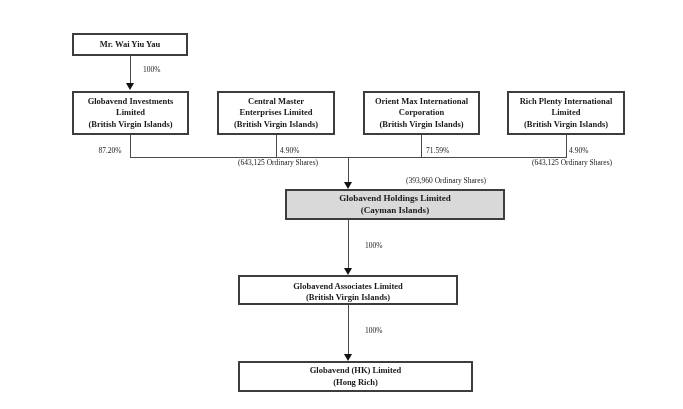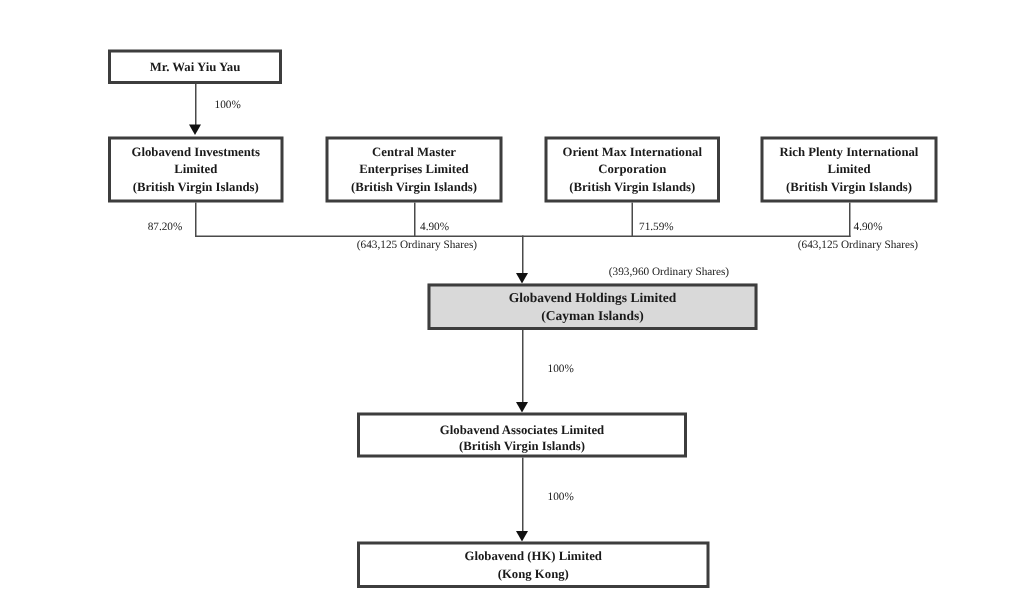--- a/index.html
+++ b/index.html
@@ -117,16 +117,16 @@
     <div>Globavend Associates Limited</div>
     <div>(British Virgin Islands)</div>
   </div>
 
   <div class="vline" style="left:348px;top:305px;height:49px;"></div>
   <div class="arrowhead" style="left:344px;top:354px;"></div>
   <div class="lbl" style="left:365px;top:327px;">100%</div>
 
   <div class="box" style="left:238px;top:361px;width:235px;height:31px;">
     <div>Globavend (HK) Limited</div>
-    <div>(Kong Kong)</div>
+    <div>(Hong Rich)</div>
   </div>
 
 </div>
 
 </body></html>

